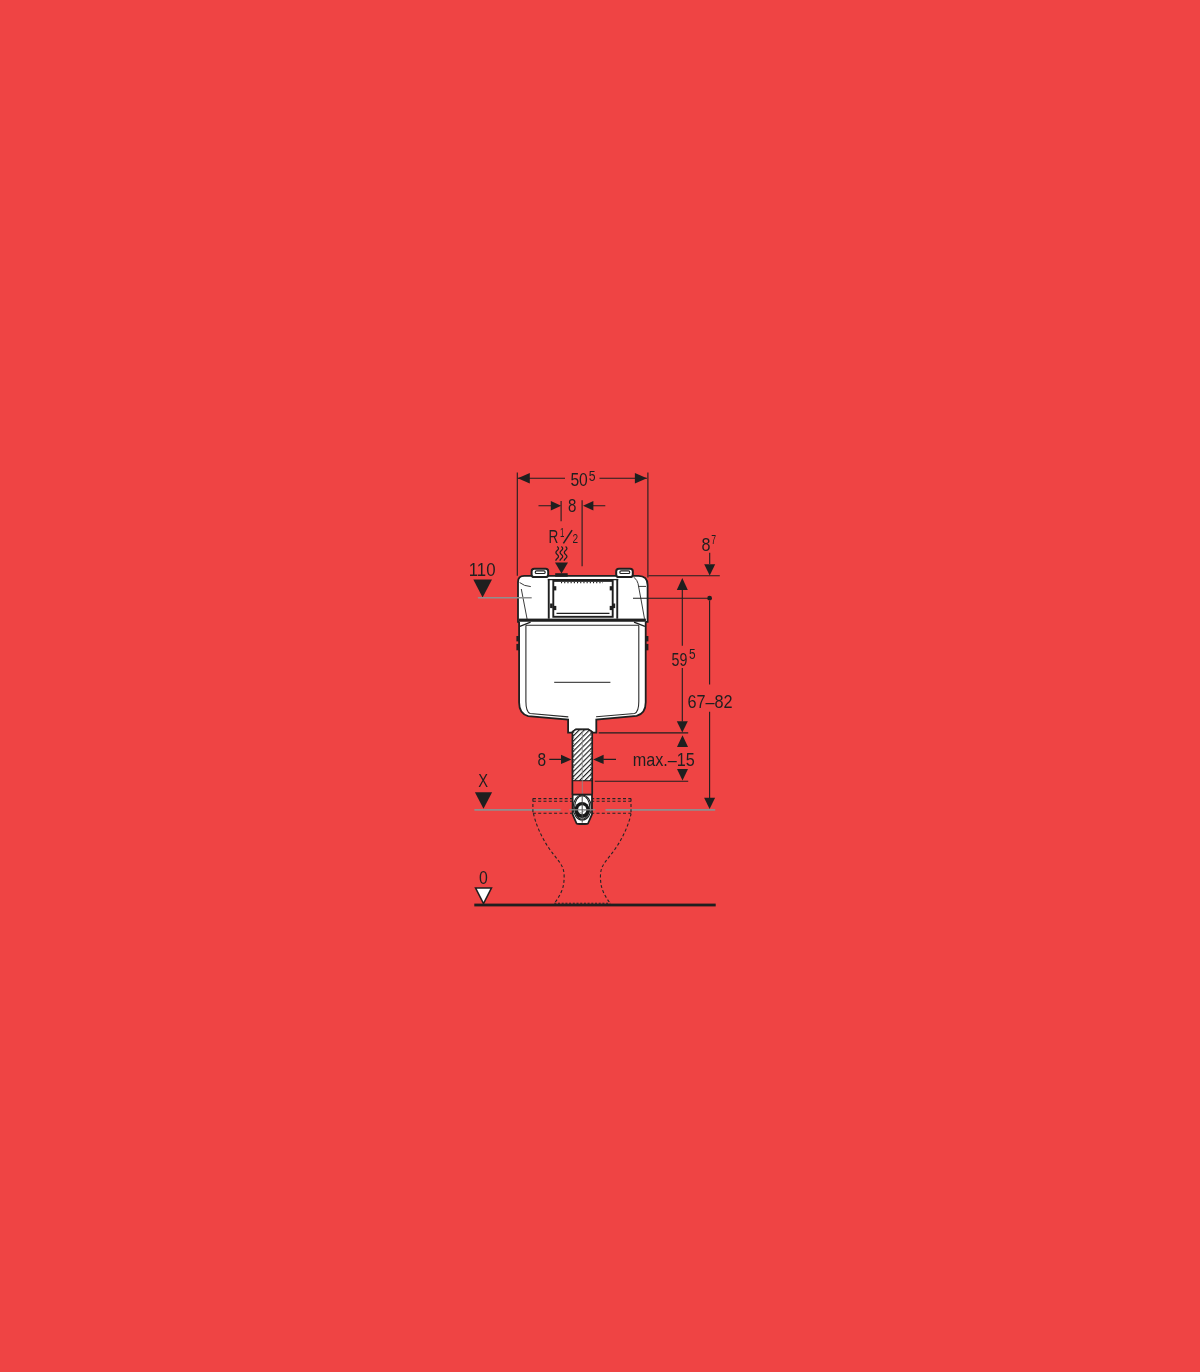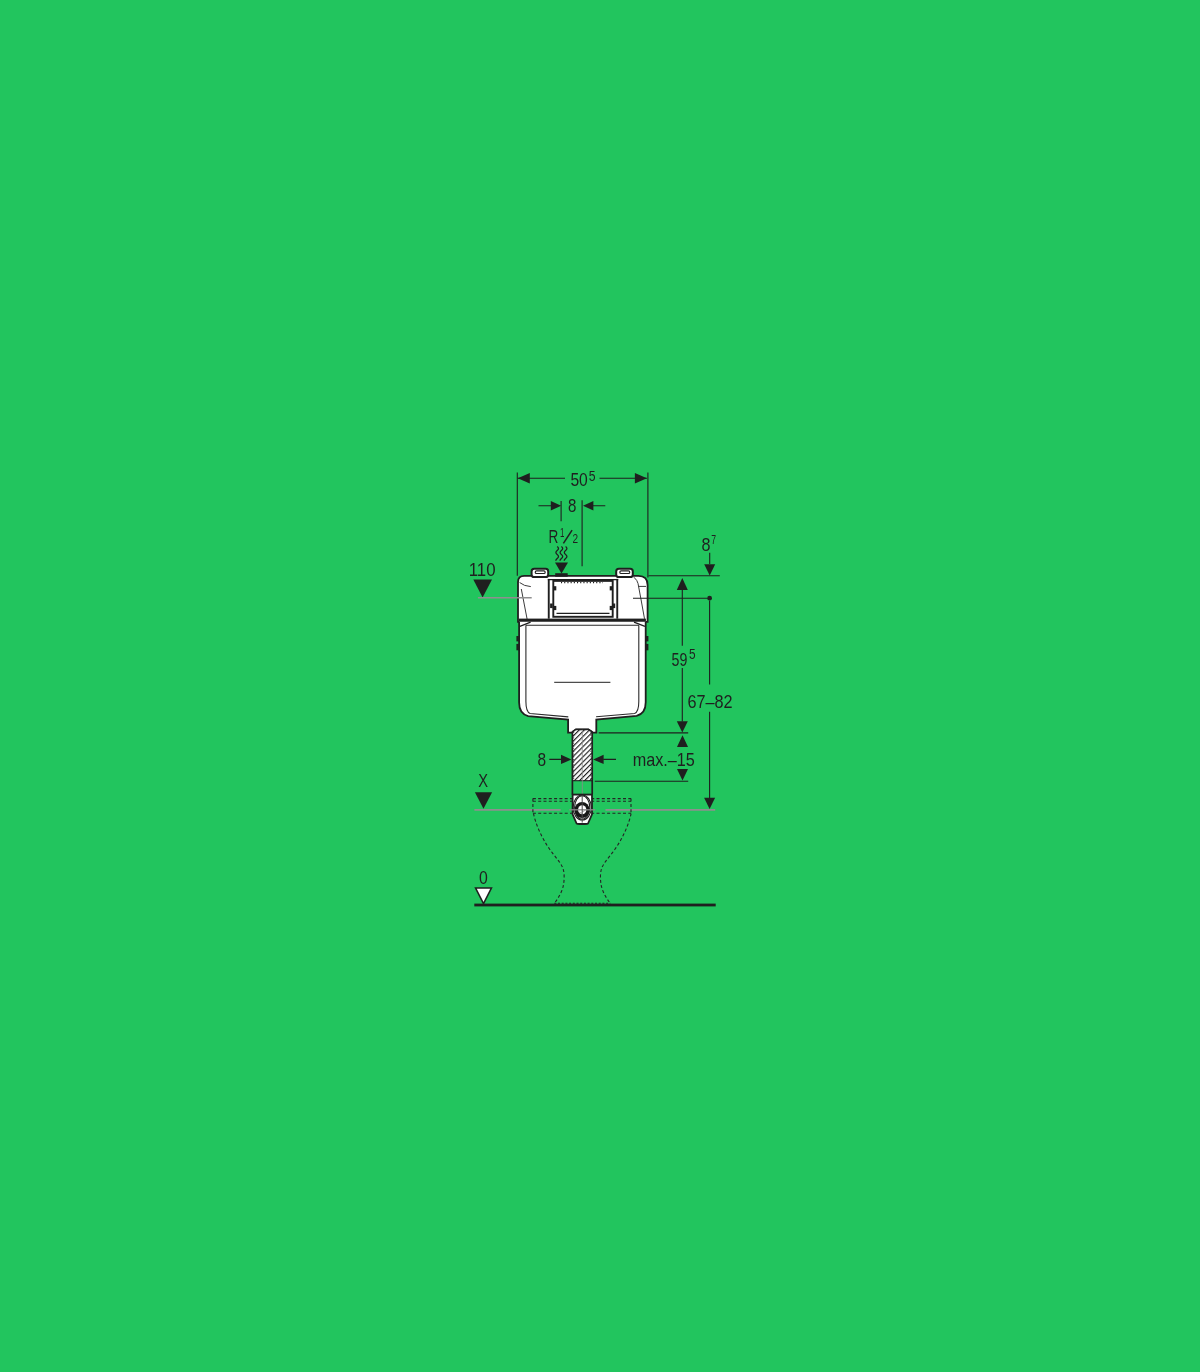--- a/index.html
+++ b/index.html
@@ -1,16 +1,16 @@
 <!DOCTYPE html>
 <html><head>
 <meta charset="utf-8">
 <style>
   html,body{margin:0;padding:0;background:#ffffff;}
-  .page{width:1200px;height:1372px;position:relative;background:#22c55e;overflow:hidden;}
+  .page{width:1200px;height:1372px;position:relative;background:#ef4444;overflow:hidden;}
   svg{position:absolute;top:0;left:0;}
   text{font-family:"Liberation Sans",sans-serif;fill:#1f1f1f;}
 </style>
 </head>
 <body>
 <div class="page">
 <svg width="1200" height="1372" viewBox="0 0 1200 1372">
 <defs>
   <pattern id="hatch" width="3.6" height="3.6" patternUnits="userSpaceOnUse" patternTransform="rotate(-45)">
     <rect width="3.6" height="3.6" fill="#ffffff"></rect>

